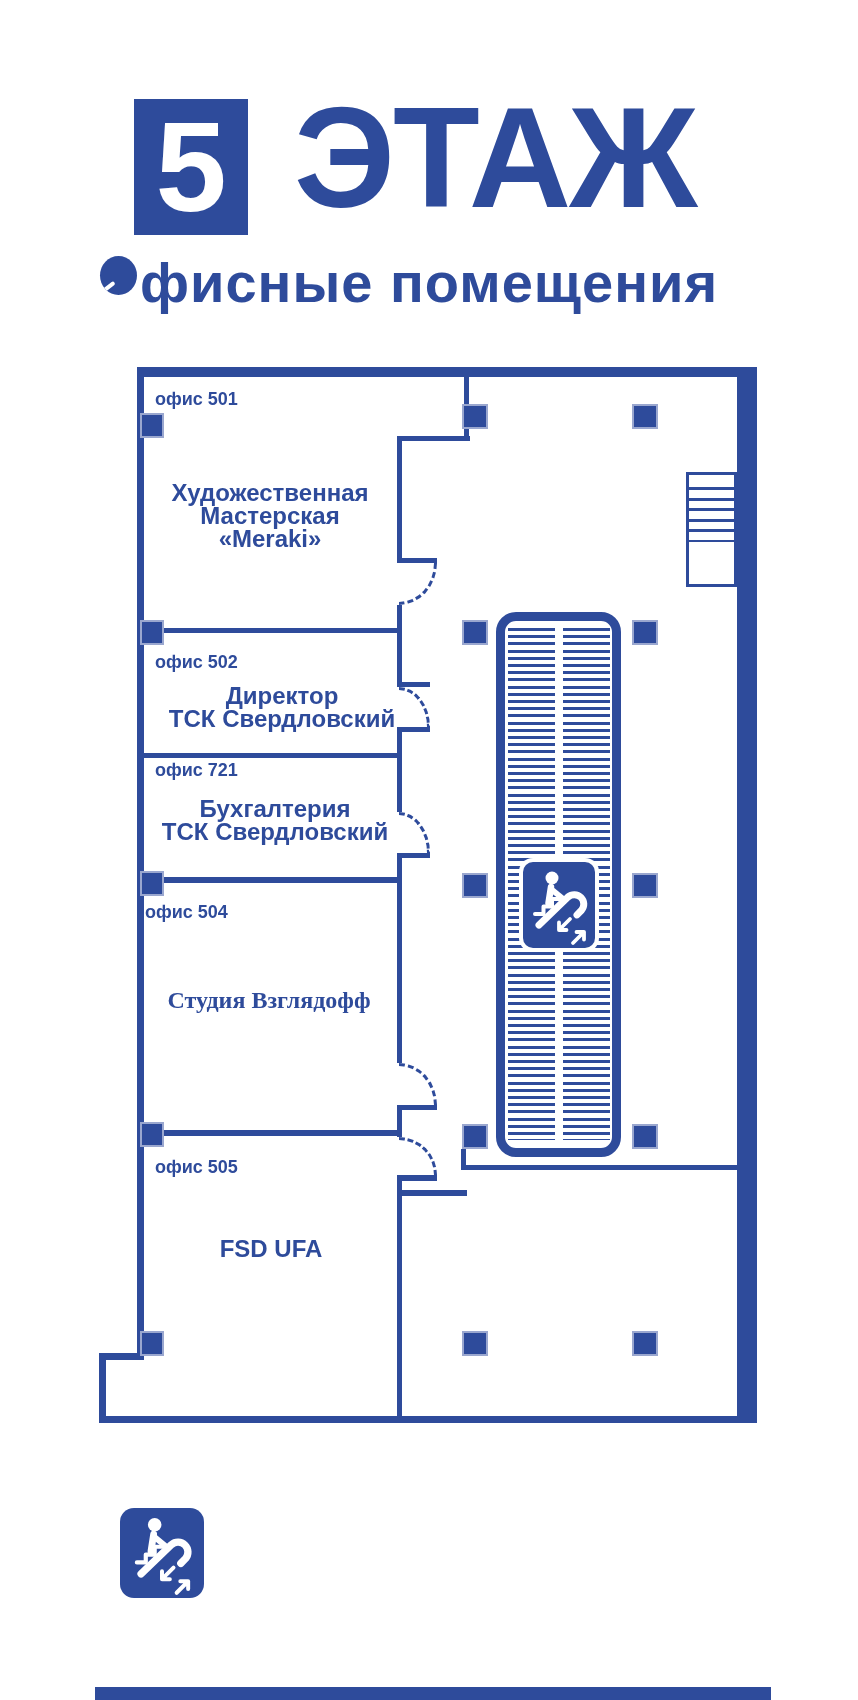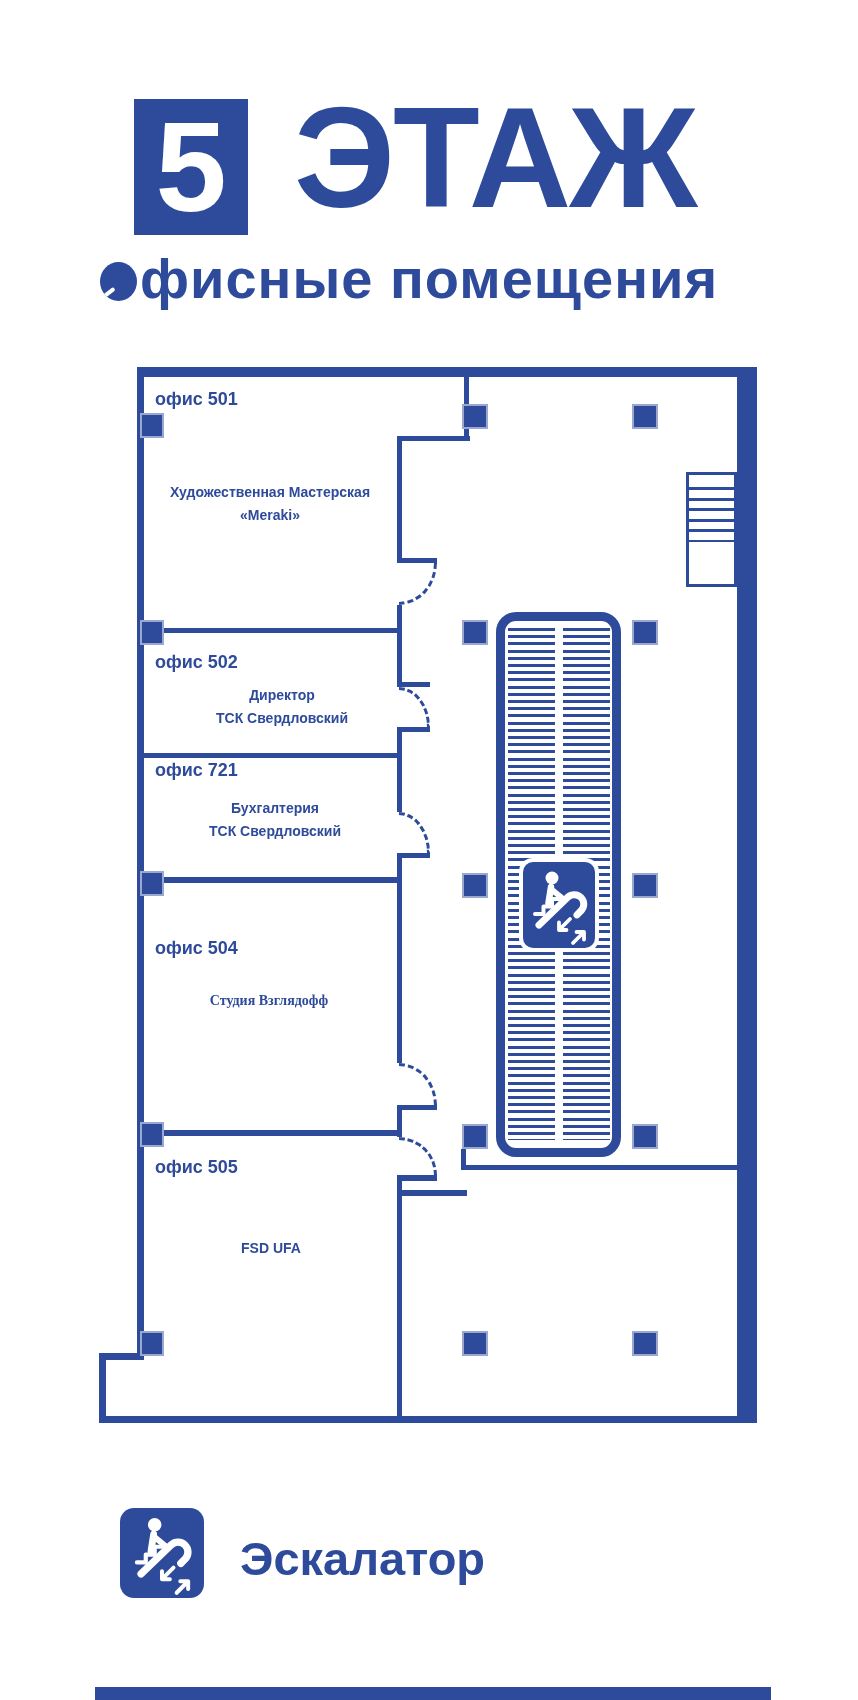--- a/index.html
+++ b/index.html
@@ -9,21 +9,21 @@
   *{box-sizing:border-box;margin:0;padding:0;}
   html,body{background:#fff;}
   body{font-family:"Liberation Sans", sans-serif;}
   .canvas{position:relative;width:858px;height:1700px;background:#fff;overflow:hidden;color:var(--blue);}
 
   
   .num-box{position:absolute;left:134px;top:99px;width:114px;height:136px;background:var(--blue);
            display:flex;align-items:center;justify-content:center;}
   .num-box span{color:#fff;font-size:128px;font-weight:bold;line-height:1;}
   .floor-title{position:absolute;left:294px;top:87px;font-size:142px;font-weight:bold;line-height:1;letter-spacing:-2px;}
-  .subtitle{position:absolute;left:100px;top:250px;height:56px;display:flex;align-items:center;}
+  .subtitle{position:absolute;left:100px;top:250px;height:56px;display:flex;}
   .o-logo{position:relative;display:inline-block;width:37px;height:39px;background:var(--blue);
           border-radius:50%;color:transparent;overflow:hidden;font-size:10px;margin-right:3px;margin-top:6px;}
   .o-logo::after{content:"";position:absolute;left:1px;bottom:6px;width:15px;height:4px;background:#fff;
           transform:rotate(-38deg);border-radius:2px;}
   .subtitle-text{font-size:56px;font-weight:bold;letter-spacing:1px;}
 
   
   .wall{position:absolute;background:var(--blue);}
   .pillar{position:absolute;background:var(--blue);border:2px solid var(--blue-light-edge);}
   .arc{position:absolute;border:0 dashed var(--blue);}
@@ -40,21 +40,21 @@
       background:repeating-linear-gradient(to bottom, var(--blue) 0 3px, transparent 3px 7.2px);}
   .shaft .hatch.left{left:3px;}
   .shaft .hatch.right{left:58px;}
 
   .esc-badge{position:absolute;left:523px;top:862px;width:72px;height:86px;background:var(--blue);
              border-radius:10px;box-shadow:0 0 0 4px #fff;display:flex;align-items:center;justify-content:center;}
   .esc-badge svg{width:100%;height:100%;}
 
   
   .off-label{position:absolute;font-size:18px;font-weight:bold;white-space:nowrap;}
-  .tenant{position:absolute;text-align:center;font-size:14px;font-weight:bold;line-height:23px;}
+  .tenant{position:absolute;text-align:center;font-size:24px;font-weight:bold;line-height:23px;}
 
   
   .legend-icon{position:absolute;left:120px;top:1508px;width:84px;height:90px;background:var(--blue);
                border-radius:14px;display:flex;align-items:center;justify-content:center;}
   .legend-icon svg{width:100%;height:100%;}
   .legend-label{position:absolute;left:240px;top:1531px;font-size:47px;font-weight:bold;}
   .footer-bar{position:absolute;left:95px;top:1687px;width:676px;height:13px;background:var(--blue);}
 </style>
 </head>
 <body>
@@ -161,21 +161,21 @@
       <div>Директор</div>
       <div>ТСК Свердловский</div>
     </div>
 
     <div class="off-label" style="left:155px;top:760px;">офис 721</div>
     <div class="tenant" style="left:155px;top:797px;width:240px;">
       <div>Бухгалтерия</div>
       <div>ТСК Свердловский</div>
     </div>
 
-    <div class="off-label" style="left:155px;top:902px;margin-top:36px;">офис 504</div>
+    <div class="off-label" style="left:145px;top:902px;">офис 504</div>
     <div class="tenant" style="left:139px;top:989px;width:260px;font-family:Liberation Serif, serif;">
       <div>Студия Взглядофф</div>
     </div>
 
     <div class="off-label" style="left:155px;top:1157px;">офис 505</div>
     <div class="tenant" style="left:131px;top:1237px;width:280px;">
       <div>FSD UFA</div>
     </div>
   </div>
 
@@ -185,17 +185,16 @@
         <circle cx="29" cy="16" r="6.5" fill="#fff" stroke="none"></circle>
         <path d="M28 25 L25.5 41" stroke-width="6.5"></path>
         <path d="M28 27 L39 36" stroke-width="5.5"></path>
         <path d="M12 52 h8.5 v-7.5 h8.5 v-7.5 h8.5" stroke-width="4"></path>
         <path d="M16 63 L45 35 a9.5 9.5 0 0 1 13.5 13.3 l-4.5 4.6" stroke-width="7"></path>
         <path d="M47 57 L36 68 M36 60.5 V68 H43.5" stroke-width="3.8"></path>
         <path d="M50 81 L61 70 M61 77.5 V70 H53.5" stroke-width="3.8"></path>
       </g>
     </svg>
   </div>
-  <div class="legend-label">Эскалатор</div>
 
   <div class="footer-bar"></div>
 
 </div>
 
 </body></html>

